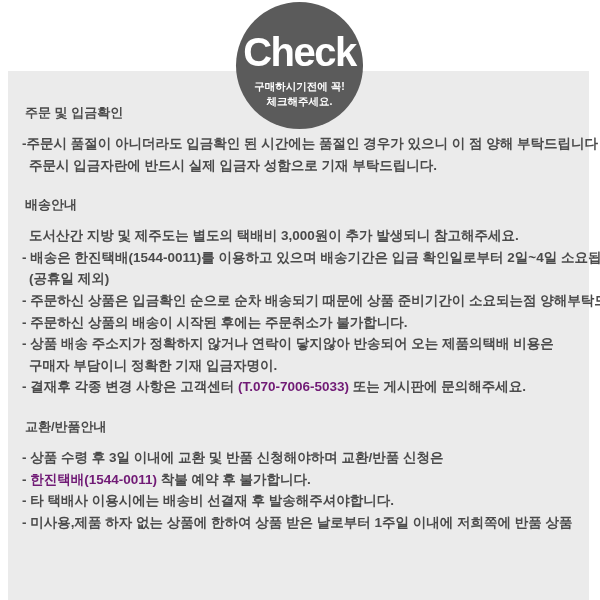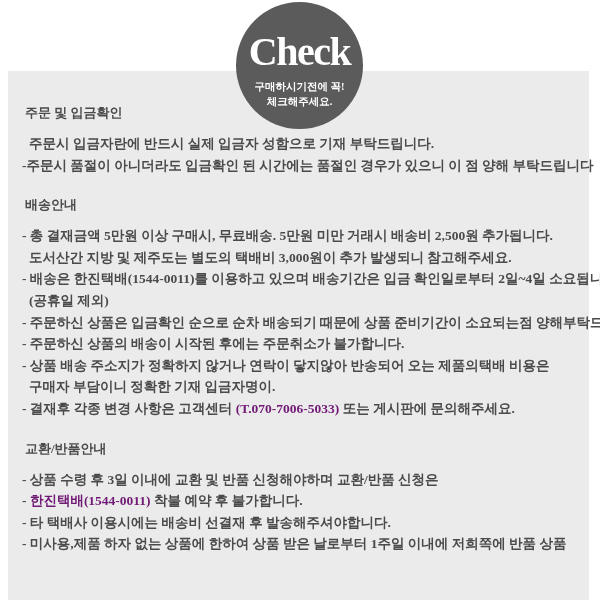--- a/index.html
+++ b/index.html
@@ -2,21 +2,21 @@
 <html><head>
 <meta charset="utf-8">
 <style>
   html, body { margin: 0; padding: 0; background: #ffffff; }
   .page {
     position: relative;
     width: 600px;
     height: 600px;
     background: #ffffff;
     overflow: hidden;
-    font-family: Liberation Serif, serif;
+    font-family: Liberation Sans, sans-serif;
   }
   .panel {
     position: absolute;
     left: 8px;
     top: 71px;
     width: 581px;
     height: 529px;
     background: #ebebeb;
     z-index: 0;
   }
@@ -84,26 +84,25 @@
     <div class="badge-title">Check</div>
     <div class="badge-sub">
       <div>구매하시기전에 꼭!</div>
       <div>체크해주세요.</div>
     </div>
   </div>
 
   <div class="content">
       <section class="sec">
         <h2 class="sec-heading">주문 및 입금확인</h2>
+        <p class="line"><span>-주문시 품절이 아니더라도 입금확인 된 시간에는 품절인 경우가 있으니 이 점 양해 부탁드립니다</span></p>
         <p class="line indent"><span>주문시 입금자란에 반드시 실제 입금자 성함으로 기재 부탁드립니다.</span></p>
-        <p class="line"><span>-주문시 품절이 아니더라도 입금확인 된 시간에는 품절인 경우가 있으니 이 점 양해 부탁드립니다</span></p>
       </section>
       <section class="sec">
         <h2 class="sec-heading">배송안내</h2>
-        <p class="line"><span>- 총 결재금액 5만원 이상 구매시, 무료배송. 5만원 미만 거래시 배송비 2,500원 추가됩니다.</span></p>
         <p class="line indent"><span>도서산간 지방 및 제주도는 별도의 택배비 3,000원이 추가 발생되니 참고해주세요.</span></p>
         <p class="line"><span>- 배송은 한진택배(1544-0011)를 이용하고 있으며 배송기간은 입금 확인일로부터 2일~4일 소요됩니다.</span></p>
         <p class="line indent"><span>(공휴일 제외)</span></p>
         <p class="line"><span>- 주문하신 상품은 입금확인 순으로 순차 배송되기 때문에 상품 준비기간이 소요되는점 양해부탁드립니다.</span></p>
         <p class="line"><span>- 주문하신 상품의 배송이 시작된 후에는 주문취소가 불가합니다.</span></p>
         <p class="line"><span>- 상품 배송 주소지가 정확하지 않거나 연락이 닿지않아 반송되어 오는 제품의택배 비용은</span></p>
         <p class="line indent"><span>구매자 부담이니 정확한 기재 입금자명이.</span></p>
         <p class="line"><span>- 결재후 각종 변경 사항은 고객센터 </span><span class="red">(T.070-7006-5033)</span><span> 또는 게시판에 문의해주세요.</span></p>
       </section>
       <section class="sec">

